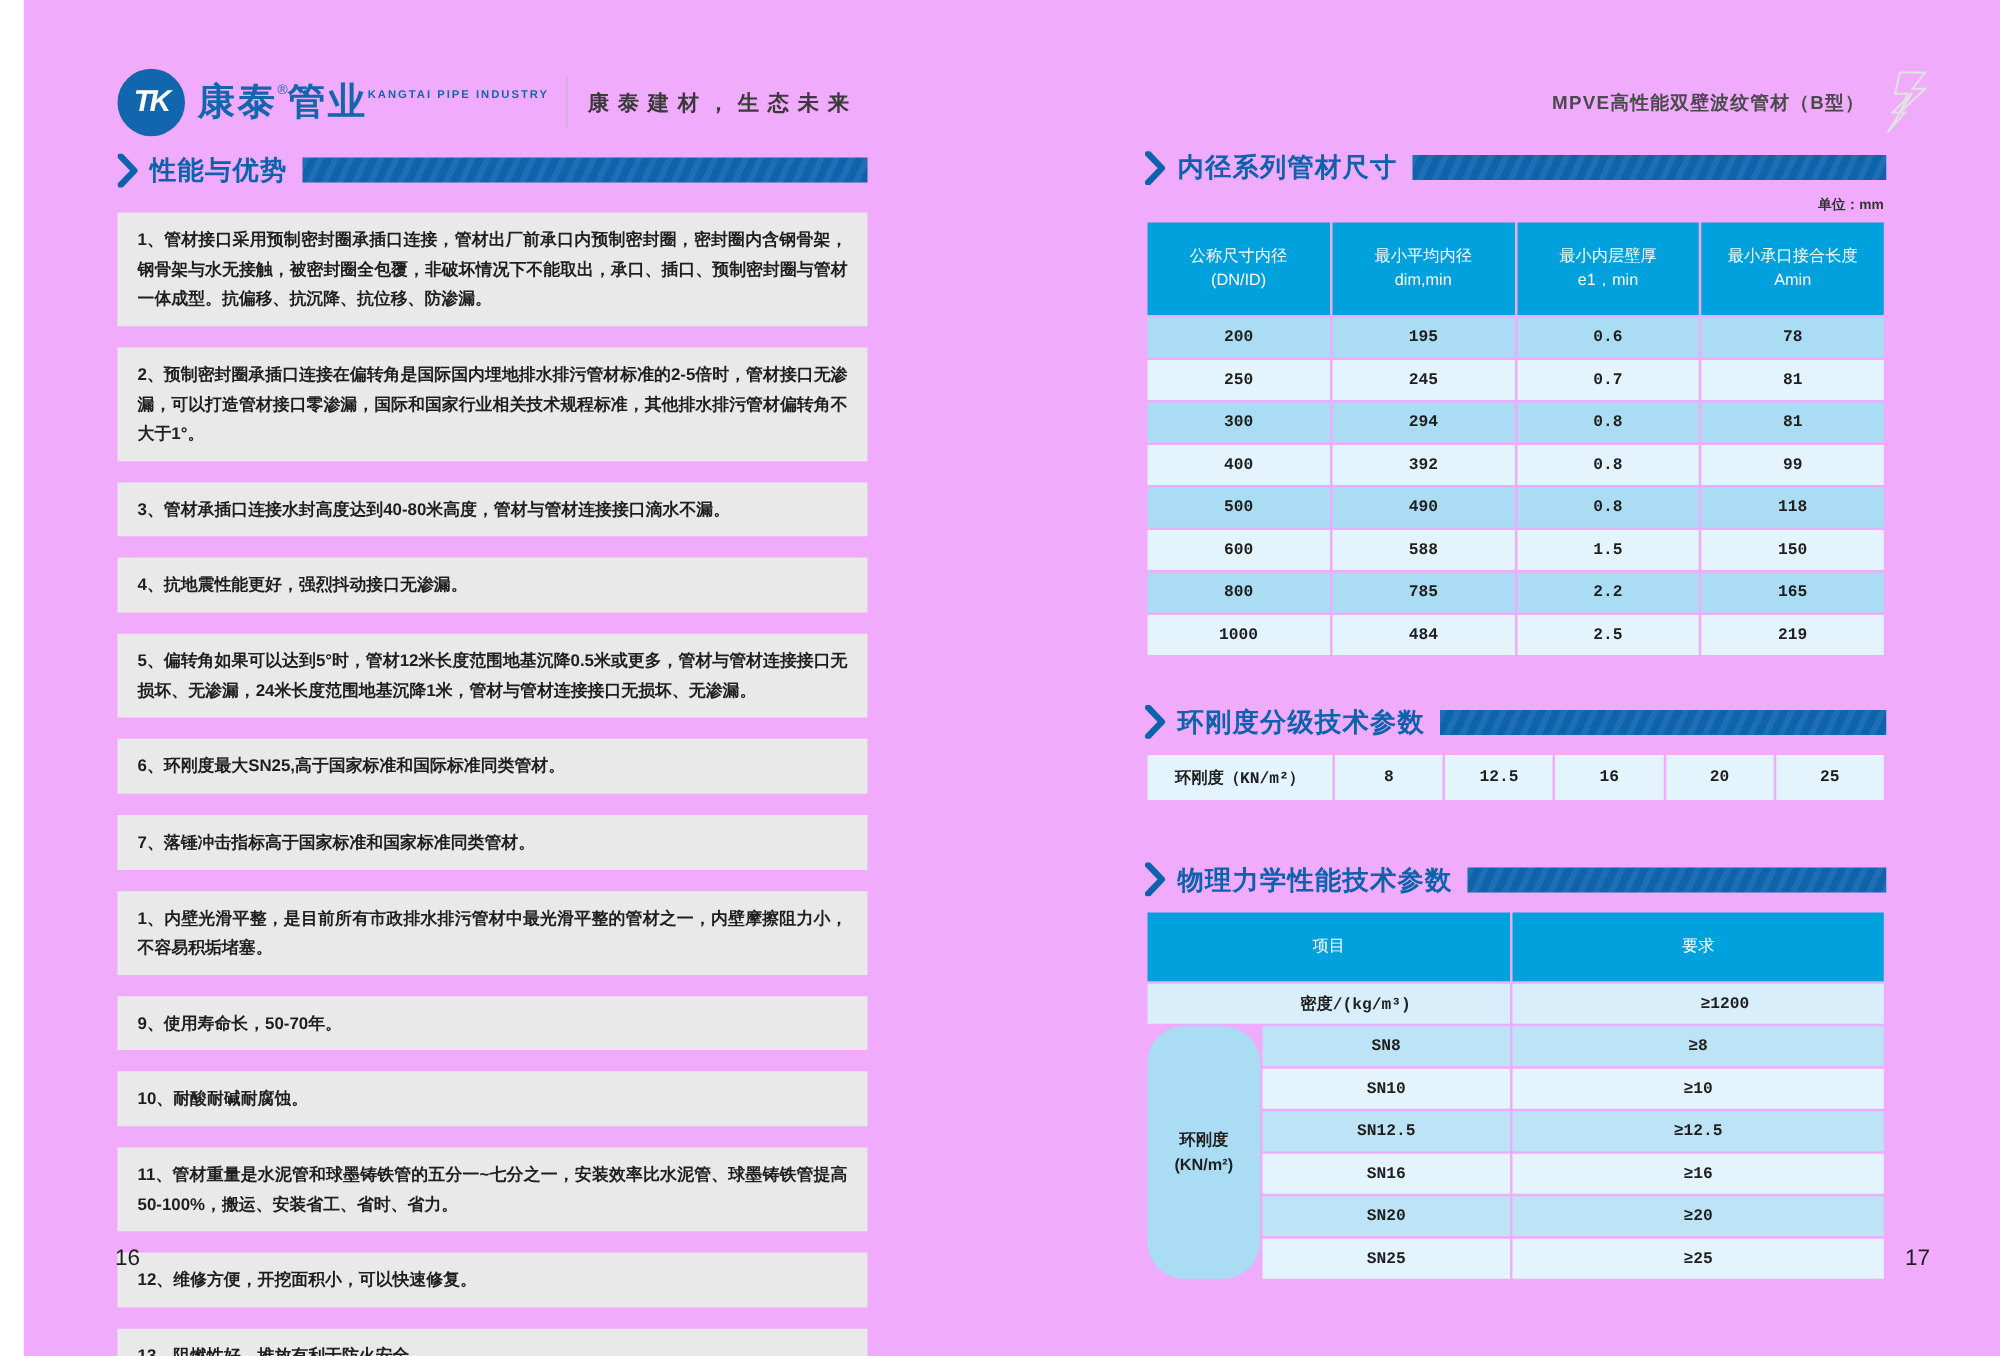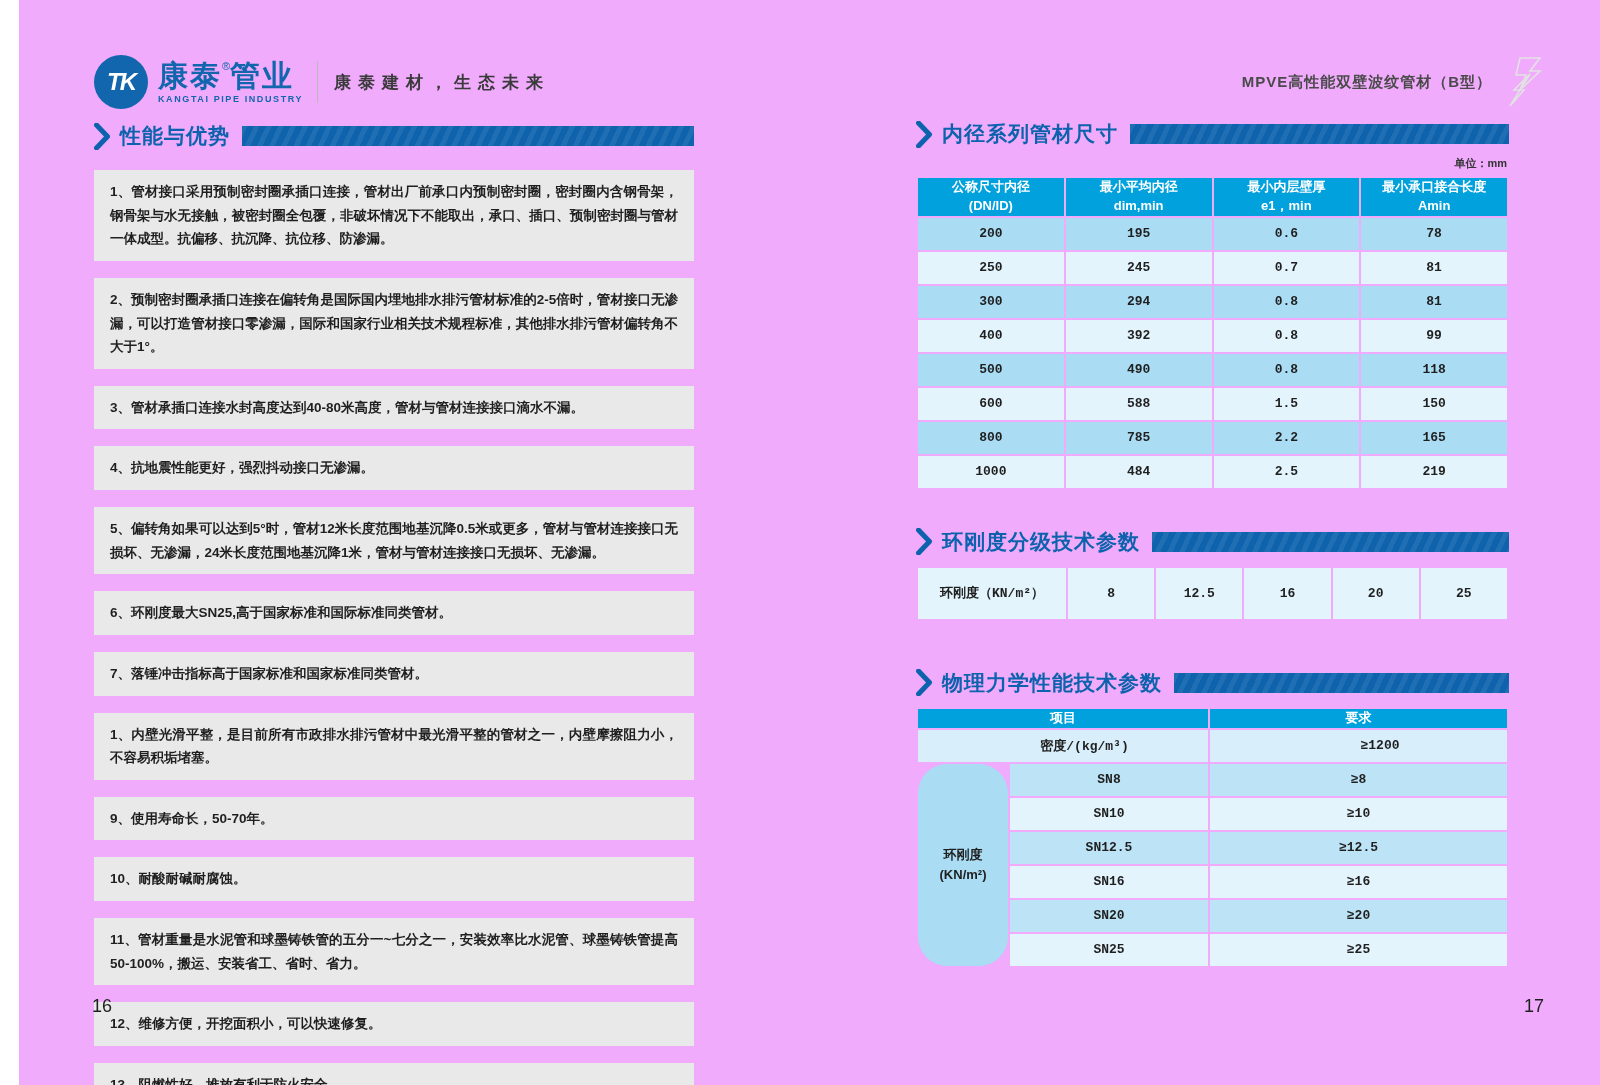--- a/index.html
+++ b/index.html
@@ -10,21 +10,21 @@
   }
 
   
   .hdr { position:absolute; left:75px; top:52px; right:75px; height:60px; display:flex; align-items:center; }
   .logo-wrap { display:flex; align-items:center; gap:10px; }
   .logo-circle {
     width:54px; height:54px; border-radius:50%; background:#1266ae; color:#fff;
     display:flex; align-items:center; justify-content:center;
     font-weight:bold; font-style:italic; font-size:24px; letter-spacing:-2px;
   }
-  .brand-col { display:flex; flex-direction:column; line-height:1; }
+  .brand-col { display:flex; flex-direction:row; line-height:1; }
   .brand-main { color:#1266ae; font-weight:bold; font-size:30px; letter-spacing:2px; }
   .brand-reg { font-size:11px; vertical-align:top; }
   .brand-sub { color:#1266ae; font-size:9px; font-weight:bold; letter-spacing:1.6px; margin-top:4px; }
   .hdr-divider { width:1px; height:42px; background:#b9b9b9; margin:0 16px 0 14px; }
   .slogan { font-size:17px; font-weight:bold; color:#3a3a3a; letter-spacing:7px; }
   .hdr-right { margin-left:auto; display:flex; align-items:center; gap:14px; }
   .hdr-right-title { font-size:15px; color:#4a4a4a; font-weight:bold; letter-spacing:1px;padding-left:40px; }
 
   
   .sec-hdr { display:flex; align-items:center;justify-content:flex-end; }
@@ -42,21 +42,21 @@
     background:#e9e9e9; padding:10px 16px; font-size:13.5px; line-height:1.75;
     color:#1f1f1f; font-weight:bold; text-align:justify;
   }
 
   
   .right-col { position:absolute; left:897px; top:120px; width:593px; }
   .unit-note { text-align:right; font-size:11px; color:#333; margin:8px 2px 5px 0; font-weight:bold; }
 
   table { border-collapse:separate; border-spacing:2px; width:100%; table-layout:fixed; }
   th, td { text-align:center; vertical-align:middle; }
-  .th-cell { background:#00a1dd; color:#fff; font-size:13px; font-weight:bold; padding:0 2px; line-height:1.45; }
+  .th-cell { background:#00a1dd; color:#fff; font-size:13px; font-weight:normal; padding:18px 2px; line-height:1.45; }
   .td-cell { font-size:13px; color:#1f1f1f; padding:0 2px; height:32px; font-weight:bold;font-family:Liberation Mono, monospace; }
   .bg-dark  { background:#aadcf4; }
   .bg-light { background:#e3f4fd; }
   .bg-mid   { background:#bce4f6; }
   .bg-dens  { background:#d8eefa;padding-left:45px; }
 
   .sec-gap1 { margin-top:38px; }
   .sec-gap2 { margin-top:48px; }
   .tbl-gap  { margin-top:10px; }
 
@@ -219,21 +219,21 @@
       <colgroup>
           <col style="width:148px">
           <col>
           <col>
           <col>
           <col>
           <col>
         </colgroup>
       <tbody>
       <tr>
-        <td class="td-cell bg-light" style="height:51px">环刚度（KN/m²）</td>
+        <td class="td-cell bg-light" style="height:36px">环刚度（KN/m²）</td>
         <td class="td-cell bg-light">8</td>
         <td class="td-cell bg-light">12.5</td>
         <td class="td-cell bg-light">16</td>
         <td class="td-cell bg-light">20</td>
         <td class="td-cell bg-light">25</td>
       </tr>
     </tbody>
       </table>
 
     <div class="sec-hdr sec-gap2">

